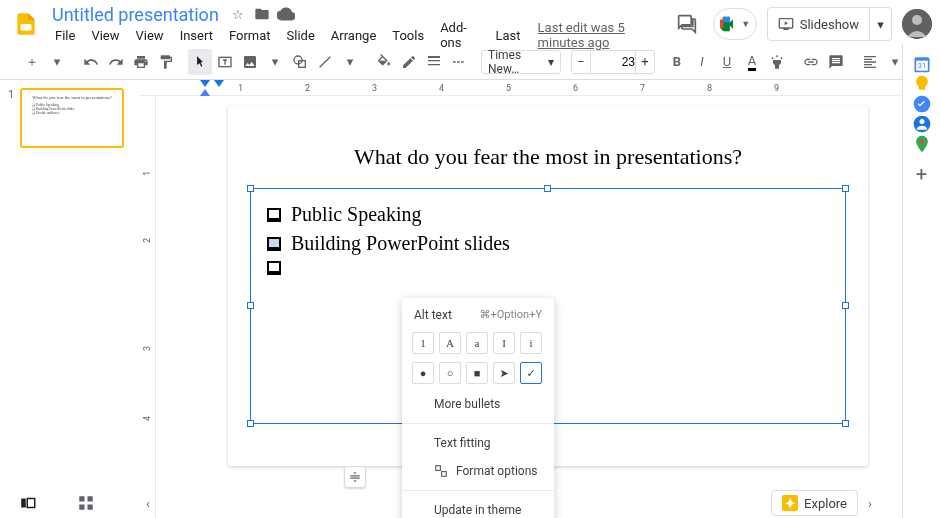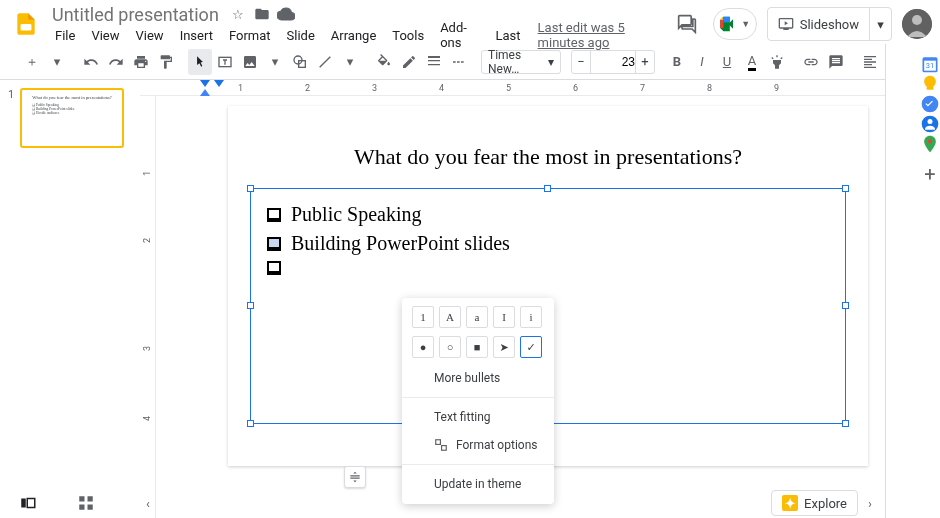--- a/index.html
+++ b/index.html
@@ -4,21 +4,21 @@
 <style>
   * { box-sizing: border-box; margin: 0; padding: 0; }
   body { font-family: 'Google Sans', Roboto, Arial, sans-serif; font-size: 13px; color: #3c4043; background: #fff; width: 940px; height: 518px; overflow: hidden; position: relative; }
   
   
   .header { height: 44px; display: flex; align-items: center; padding: 4px 8px 0 8px; }
   .logo { width: 36px; height: 36px; display: flex; align-items: center; justify-content: center; }
   .logo svg { width: 26px; height: 26px; }
   .title-area { flex: 1; padding-left: 4px; }
   .title-row { display: flex; align-items: center; gap: 6px; height: 20px; }
-  .doc-title { font-size: 18px; color: #737373; padding: 0 4px; }
+  .doc-title { font-size: 18px; color: #3b82f6; padding: 0 4px; }
   .title-icon { width: 18px; height: 18px; display: flex; align-items: center; justify-content: center; color: #5f6368; cursor: pointer; }
   .menu-row { display: flex; align-items: center; gap: 2px; height: 18px; margin-top: 2px; }
   .menu-item { padding: 2px 7px; font-size: 13px; color: #202124; cursor: pointer; border-radius: 3px; }
   .last-edit { color: #5f6368; font-size: 13px; margin-left: 8px; text-decoration: underline; }
   .header-right { display: flex; align-items: center; gap: 10px; }
   .hr-btn { height: 32px; display: flex; align-items: center; justify-content: center; border-radius: 4px; cursor: pointer; }
   .comments-btn { width: 32px; }
   .meet-btn { width: 44px; height: 32px; border: 1px solid #dadce0; border-radius: 16px; display: flex; align-items: center; justify-content: center; gap: 2px; }
   .slideshow-group { display: flex; align-items: center; height: 34px; border: 1px solid #dadce0; border-radius: 4px; }
   .slideshow-main { display: flex; align-items: center; gap: 6px; padding: 0 10px; height: 100%; }
@@ -91,21 +91,21 @@
   
   
   .bottom { height: 30px; display: flex; align-items: center; padding: 0 14px; position: absolute; bottom: 0; left: 0; right: 38px; }
   .view-btn { width: 28px; height: 26px; display: flex; align-items: center; justify-content: center; cursor: pointer; color: #5f6368; margin-right: 30px; }
   .view-btn.active { color: #202124; }
   .explore-btn { margin-left: auto; display: flex; align-items: center; gap: 6px; padding: 4px 10px; border: 1px solid #dadce0; border-radius: 4px; cursor: pointer; font-size: 13px; }
   .explore-icon { width: 16px; height: 16px; background: #fbbc04; border-radius: 2px; display: flex; align-items: center; justify-content: center; color: #fff; font-weight: bold; }
   .nav-arrow { width: 20px; margin-left: 10px; cursor: pointer; color: #5f6368; }
   
   
-  .right-sidebar { position: absolute; right: 0; top: 44px; width: 55px; bottom: 0; border-left: 1px solid #dadce0; display: flex; flex-direction: column; align-items: flex-end; padding-top: 10px; gap: 0; background: #fff; }
+  .right-sidebar { position: absolute; right: 0; top: 44px; width: 38px; bottom: 0; border-left: 1px solid #dadce0; display: flex; flex-direction: column; align-items: center; padding-top: 10px; gap: 0; background: #fff; }
   .rs-icon { width: 20px; height: 20px; border-radius: 4px; cursor: pointer; display: flex; align-items: center; justify-content: center; }
   .rs-plus { font-size: 20px; color: #5f6368; margin-top: 10px; }
   
   svg { display: block; }
 </style>
 </head>
 <body>
 
 <div class="header">
   <div class="logo">
@@ -386,20 +386,24 @@
       </div>
     </div>
 
     <div class="autofit">
         <svg width="14" height="14" viewBox="0 0 24 24">
           <path fill="#5f6368" d="M4 9h16v2H4zm0 4h16v2H4zM12 3l-3 3h6zm0 18l3-3H9z"></path>
         </svg>
       </div>
 
     <div class="context-menu">
+      <div class="cm-header">
+        <span>Alt text</span>
+        <span class="cm-short">⌘+Option+Y</span>
+      </div>
       <div class="cm-grid">
         <div class="cm-cell">1</div>
         <div class="cm-cell">A</div>
         <div class="cm-cell">a</div>
         <div class="cm-cell">I</div>
         <div class="cm-cell">i</div>
       </div>
       <div class="cm-grid">
         <div class="cm-cell">●</div>
         <div class="cm-cell">○</div>

